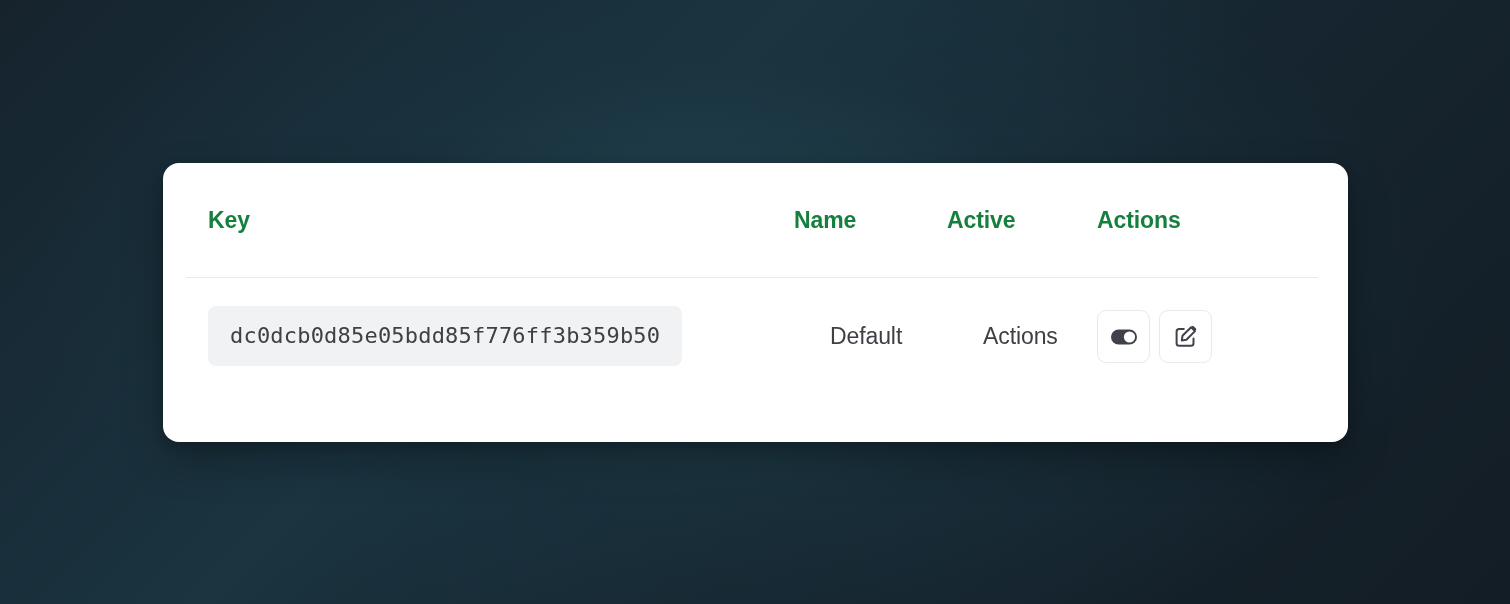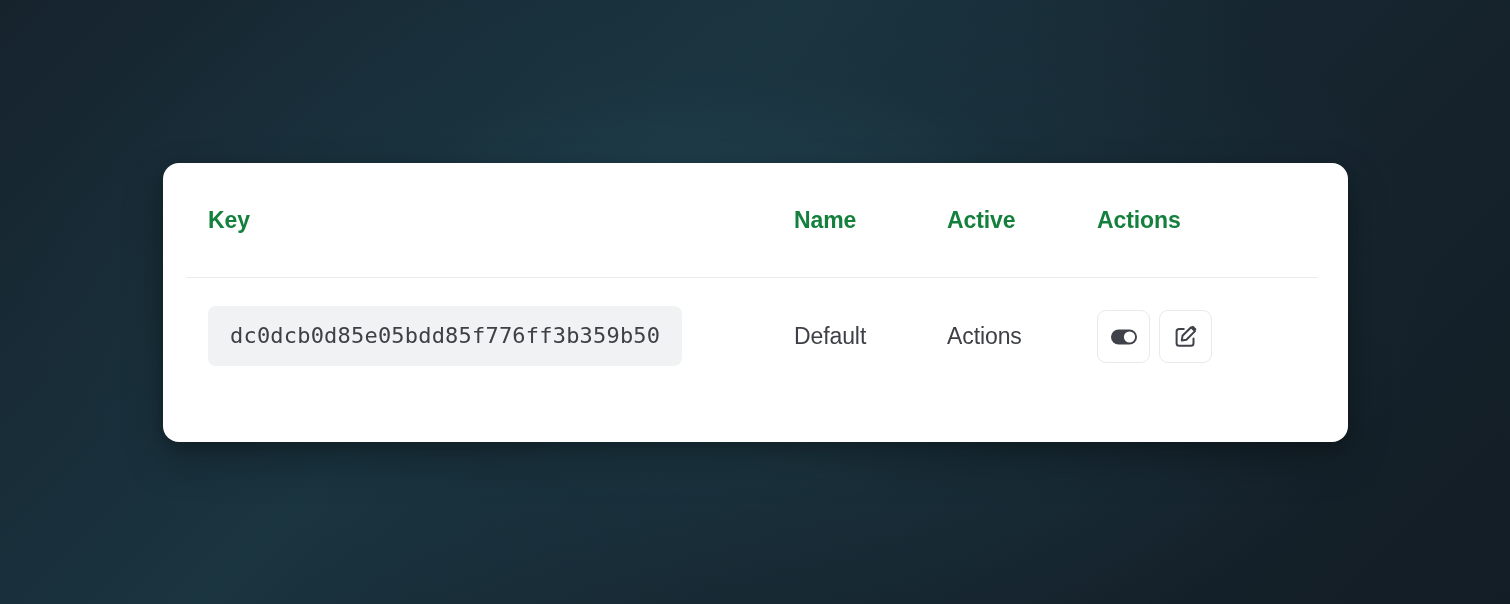--- a/index.html
+++ b/index.html
@@ -72,20 +72,21 @@
     letter-spacing: -0.1px;
     line-height: 1;
   }
 
   .td {
     font-size: 23px;
     font-weight: normal;
     color: #3f4046;
     letter-spacing: -0.1px;
     line-height: 1;
+    margin-left: 36px;
   }
 
   
   .key-pill {
     display: inline-block;
     background: #f1f2f3;
     border-radius: 8px;
     padding: 18px 22px;
     font-family: "DejaVu Sans Mono", monospace;
     font-size: 22px;

